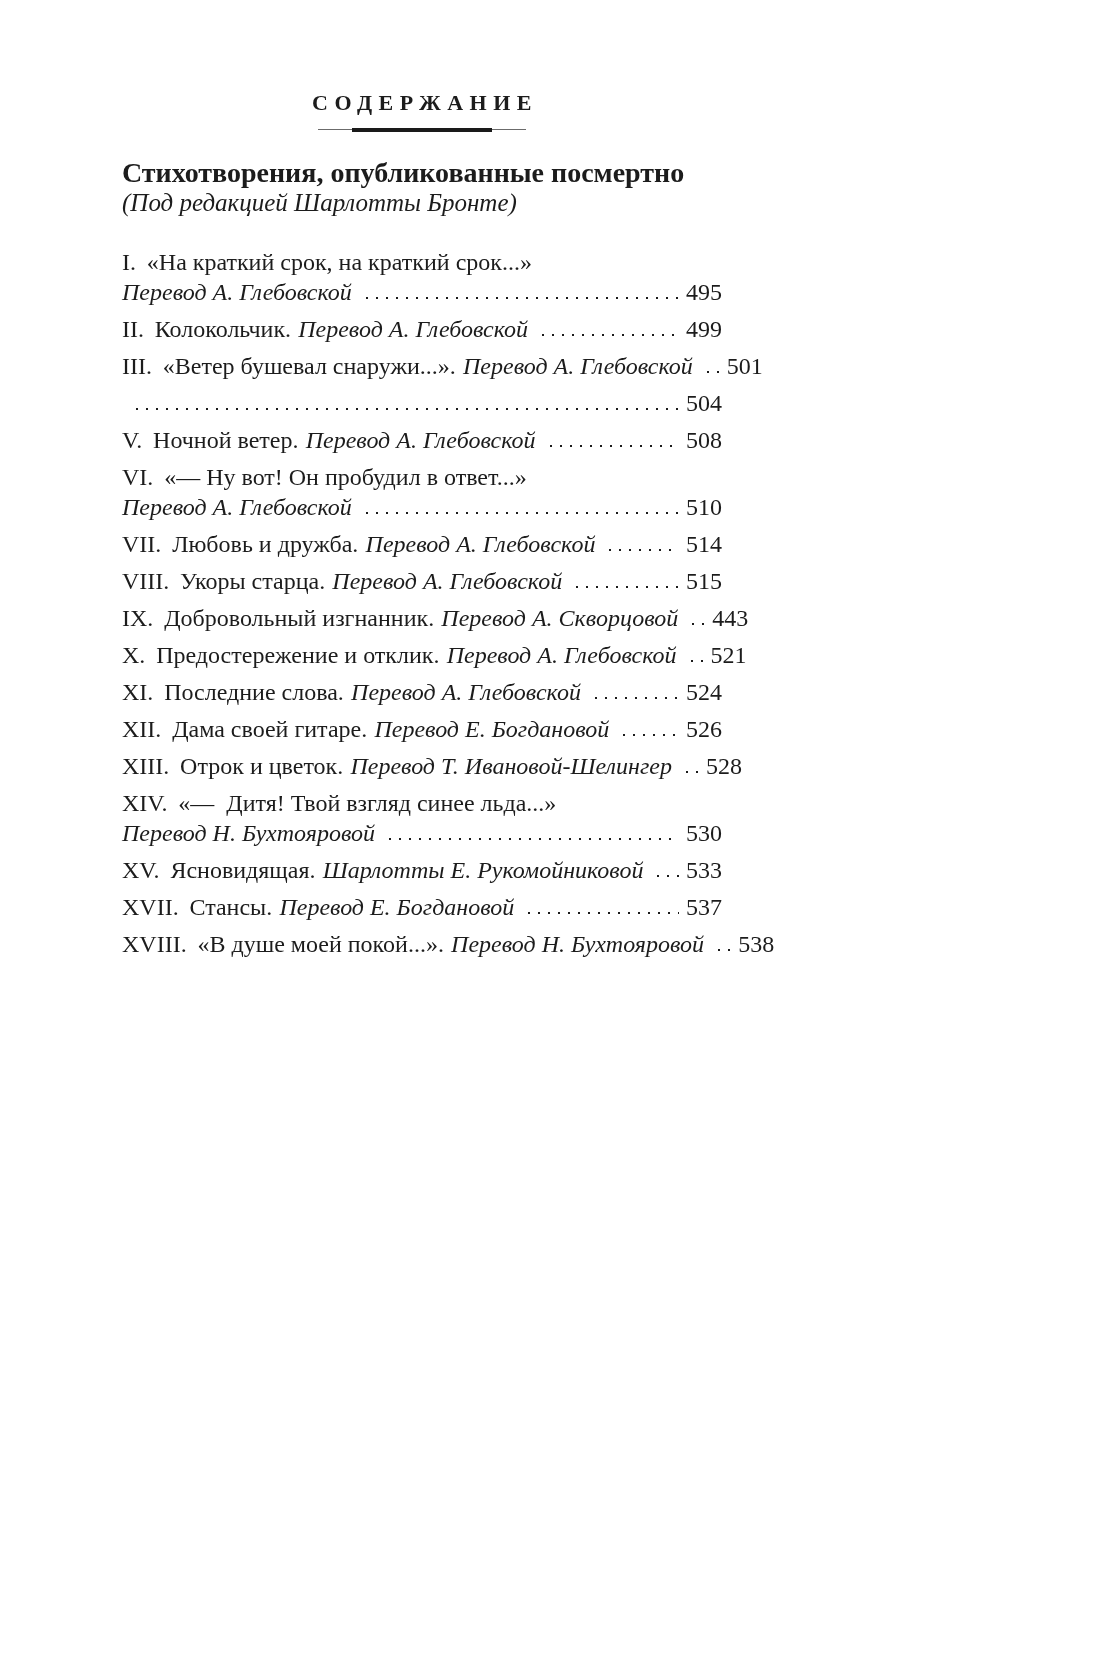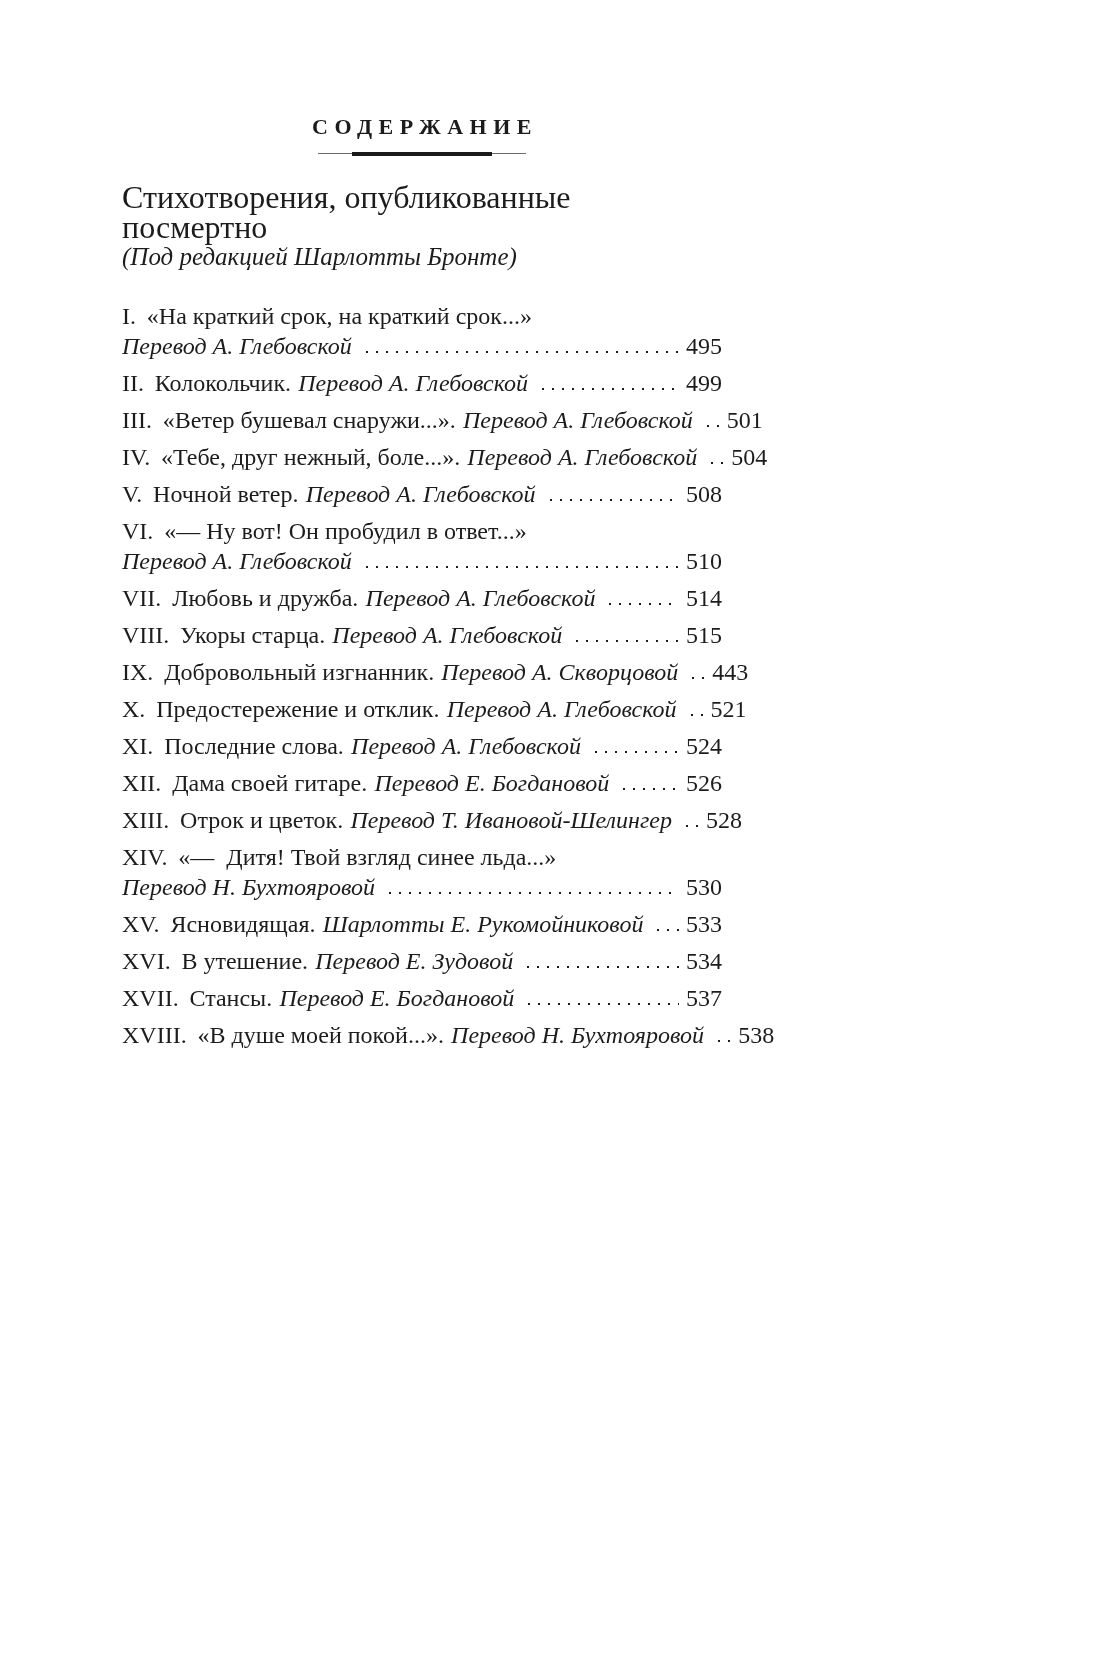--- a/index.html
+++ b/index.html
@@ -11,21 +11,21 @@
     width: 1100px;
     height: 1669px;
     overflow: hidden;
     font-family: "Liberation Serif", "DejaVu Serif", serif;
     color: #1c1c1c;
   }
   .page {
     box-sizing: border-box;
     width: 920px;
     height: 1669px;
-    padding: 116px 198px 0 122px; 
+    padding: 92px 198px 0 122px; 
   }
 
   
   .toc-header {
     text-align: center;
     font-size: 22px;
     font-weight: 700;
     letter-spacing: 6.5px;
     line-height: 1;
     padding-left: 6px; 
@@ -44,22 +44,22 @@
   .divider .thick {
     position: absolute;
     left: 34px; right: 34px; top: 1px;
     height: 4px;
     background: #1a1a1a;
   }
 
   
   .section-title {
     margin-top: 26px;
-    font-size: 32px;
-    font-weight: 400;
+    font-size: 28px;
+    font-weight: 700;
     line-height: 30px;
   }
   .section-subtitle {
     font-size: 25px;
     font-style: italic;
     line-height: 30px;
   }
 
   
   .toc-list {
@@ -134,21 +134,20 @@
       <span><span class="numeral sl-numeral">III.</span><span class="title sl-title">«Ветер бушевал снаружи...».</span><span class="translator inline sl-translator">Перевод А. Глебовской</span></span>
       <span class="leader"></span>
       <span class="pagenum sl-page">501</span>
     </div>
 
   </div>
 
   <div class="entry">
 
     <div class="line one-line">
-      <span><span class="numeral sl-numeral">IV.</span><span class="title sl-title">«Тебе, друг нежный, боле...».</span><span class="translator inline sl-translator">Перевод А. Глебовской</span></span>
       <span class="leader"></span>
       <span class="pagenum sl-page">504</span>
     </div>
 
   </div>
 
   <div class="entry">
 
     <div class="line one-line">
       <span><span class="numeral sl-numeral">V.</span><span class="title sl-title">Ночной ветер.</span><span class="translator inline sl-translator">Перевод А. Глебовской</span></span>
@@ -257,29 +256,20 @@
   <div class="entry">
 
     <div class="line one-line">
       <span><span class="numeral sl-numeral">XV.</span><span class="title sl-title">Ясновидящая.</span><span class="translator inline sl-translator">Шарлотты Е. Рукомойниковой</span></span>
       <span class="leader"></span>
       <span class="pagenum sl-page">533</span>
     </div>
 
   </div>
 
-  <div class="entry">
-
-    <div class="line one-line">
-      <span><span class="numeral sl-numeral">XVI.</span><span class="title sl-title">В утешение.</span><span class="translator inline sl-translator">Перевод Е. Зудовой</span></span>
-      <span class="leader"></span>
-      <span class="pagenum sl-page">534</span>
-    </div>
-
-  </div>
 
   <div class="entry">
 
     <div class="line one-line">
       <span><span class="numeral sl-numeral">XVII.</span><span class="title sl-title">Стансы.</span><span class="translator inline sl-translator">Перевод Е. Богдановой</span></span>
       <span class="leader"></span>
       <span class="pagenum sl-page">537</span>
     </div>
 
   </div>

